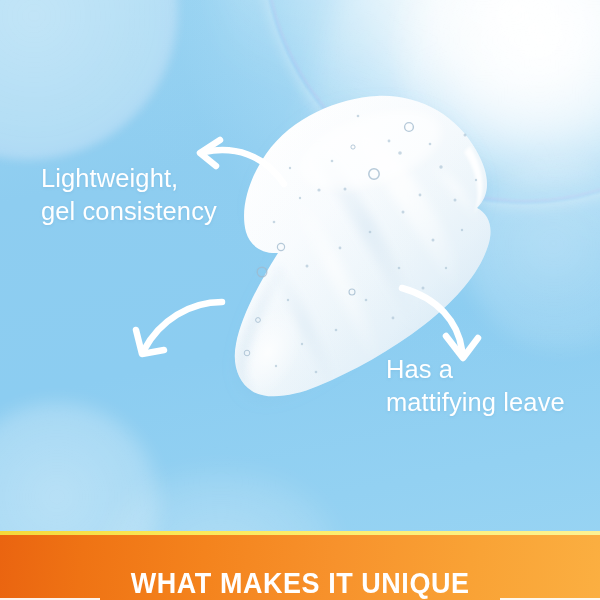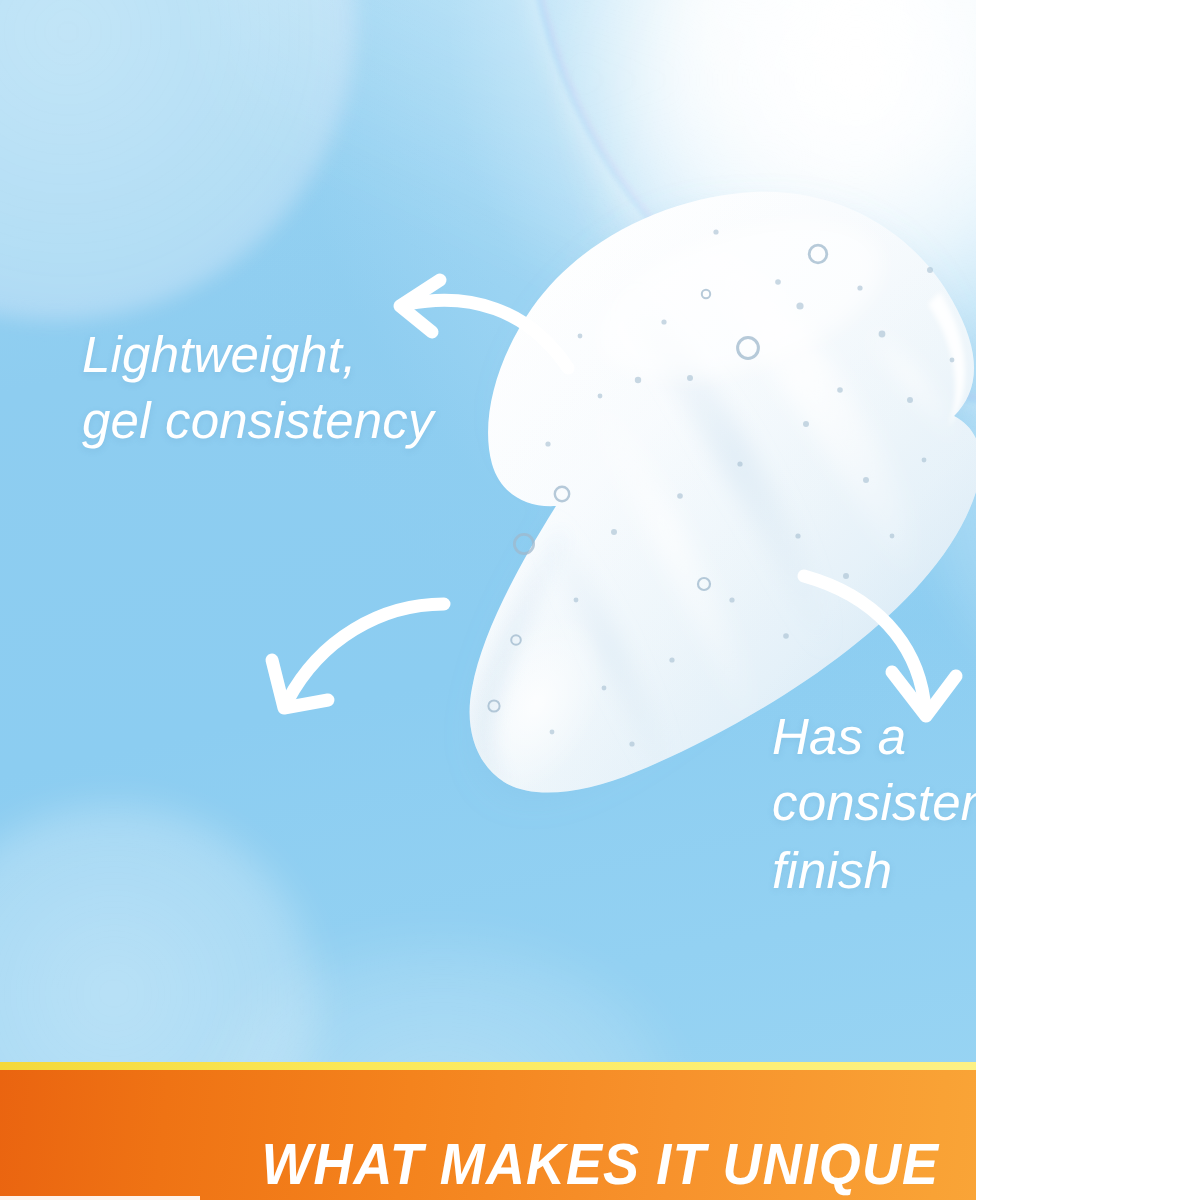--- a/index.html
+++ b/index.html
@@ -6,25 +6,24 @@
     margin: 0;
     padding: 0;
     background: #ffffff;
   }
   body {
     font-family: "Liberation Sans", sans-serif;
   }
 
   #stage {
     position: relative;
-    width: 488px;
+    width: 600px;
     height: 600px;
     overflow: hidden;
     background: #8ecdf0;
-    font-style: italic;
   }
 
   
   .bg-base {
     position: absolute;
     inset: 0;
     background:
       radial-gradient(118% 104% at 86% 2%,
           rgba(255,255,255,0.97) 0%,
           rgba(255,255,255,0.80) 11%,
@@ -447,21 +446,21 @@
   <svg class="arrow-svg arrow-br" width="96" height="84" viewBox="0 0 96 84" xmlns="http://www.w3.org/2000/svg">
     <path d="M 8 6 C 44 16 64 40 68 68" fill="none" stroke="#ffffff" stroke-width="6.5" stroke-linecap="round"></path>
     <path d="M 52 54 L 69 76 L 84 56" fill="none" stroke="#ffffff" stroke-width="6.5" stroke-linecap="round" stroke-linejoin="round"></path>
   </svg>
 
   <div class="callout callout-tl">Lightweight,
 gel consistency</div>
 
 
   <div class="callout callout-br">Has a
-consistency finish</div>
+mattifying leave</div>
 
   <div class="banner">
     <div class="banner-topline"></div>
     <div class="banner-inner">
       <div class="banner-rule banner-rule-left"></div>
       <div class="banner-title">WHAT MAKES IT UNIQUE</div>
       <div class="banner-rule banner-rule-right"></div>
     </div>
   </div>
 

